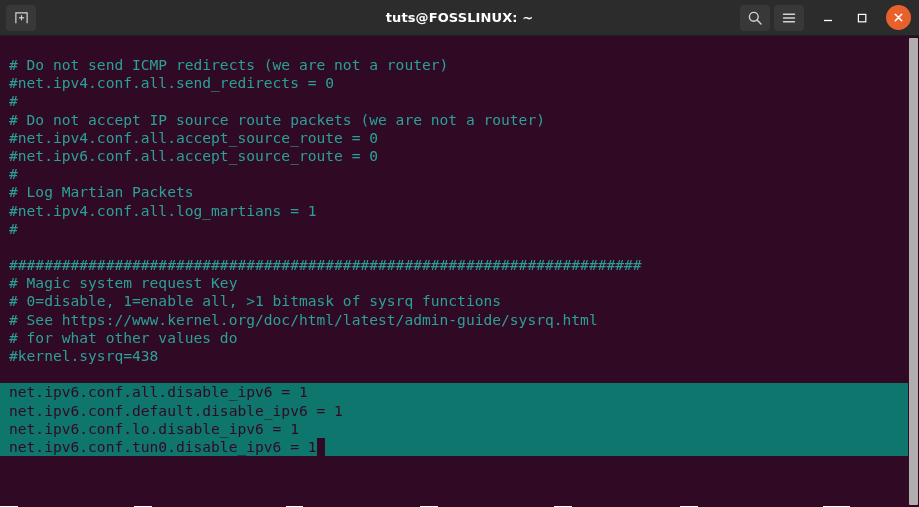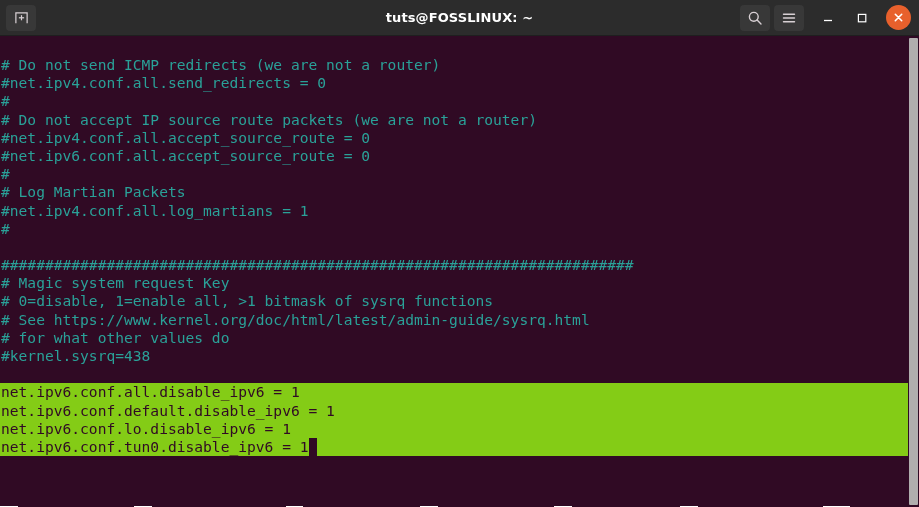--- a/index.html
+++ b/index.html
@@ -110,25 +110,25 @@
     width: 908px;
     height: 414px;
     overflow: hidden;
   }
   .line {
     height: 18.2px;
     line-height: 18.2px;
     color: #2aa198;
     font-size: 14.6px;
     white-space: pre;
-    padding-left: 1px;
+    padding-left: 9px;
   }
   .line.blank { color: transparent; }
   .line.sel {
-    background: #84cc16;
+    background: #0f766e;
     color: #300a24;
     width: 908px;
   }
   .cursor-block {
     display: inline-block;
     width: 8.4px;
     height: 18.2px;
     background: #300a24;
     vertical-align: bottom;
   }

